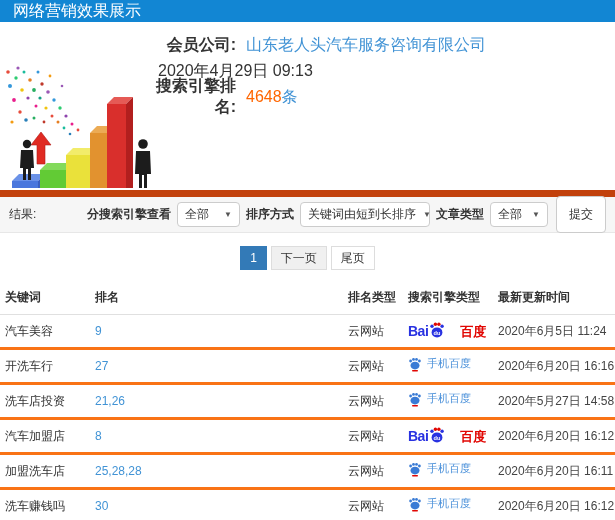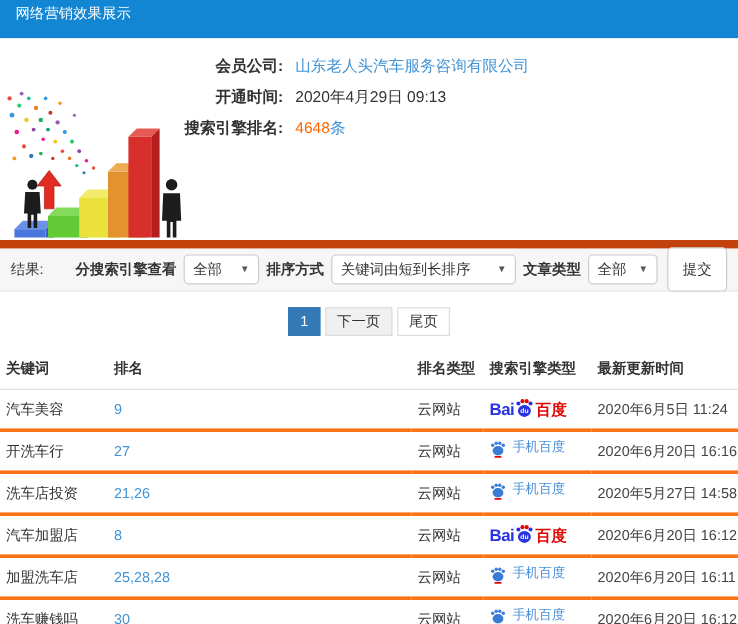--- a/index.html
+++ b/index.html
@@ -1,46 +1,46 @@
 <!DOCTYPE html>
 <html><head>
 <meta charset="utf-8">
 <style>
   * { margin:0; padding:0; box-sizing:border-box; }
   html,body { width:615px; height:520px; overflow:hidden; background:#fff;
     font-family:"Liberation Sans", sans-serif; color:#333; }
 
   
-  .titlebar { height:32px; background:#1286d3; color:#fff; font-size:12px;
+  .titlebar { height:22px; background:#1286d3; color:#fff; font-size:16px;
     line-height:22px; padding-left:13px; }
 
   
   .info-section { position:relative; height:168px; background:#fff; }
   .illustration { position:absolute; left:0; top:6px; width:160px; height:160px; }
   .info-rows { margin-left:148px; padding-top:14px; }
-  .info-row { display:flex; align-items:center; height:18px; margin-bottom:8px; font-size:13px; }
+  .info-row { display:flex; align-items:center; height:18px; margin-bottom:8px; font-size:16px; }
   .info-label { width:88px; text-align:right; font-weight:bold; color:#333; flex:0 0 88px; }
   .info-value { margin-left:10px; }
   .link-blue { color:#4193d5; text-decoration:none; cursor:pointer; }
   .count-orange { color:#ff6600; }
   .unit-blue { color:#4193d5; }
 
   
   .filter-bar { height:43px; background:#f6f6f6; border-top:7px solid #c2410c;
     border-bottom:1px solid #e7e7e7; display:flex; align-items:center;
     font-size:12px; padding:0 9px; }
   .result-label { color:#333; }
   .flt-label { font-weight:bold; color:#333; margin:0 6px; white-space:nowrap; }
   .flt-label.first { margin-left:auto; }
   .select { display:inline-flex; align-items:center; justify-content:space-between;
     height:25px; border:1px solid #ccc; border-radius:4px; background:#fff;
     padding:0 7px; cursor:pointer; white-space:nowrap; }
   .select .arrow { font-size:8px; color:#555; margin-left:7px; }
   .sel-engine { width:63px; }
-  .sel-sort { width:154px; }
+  .sel-sort { width:130px; }
   .sel-article { width:58px; }
   .submit-btn { height:37px; border:1px solid #ccc; border-radius:4px; background:#fff;
     font-size:12px; color:#333; padding:0 12px; margin-left:8px; cursor:pointer;
     font-family:inherit; }
 
   
   .pagination { display:flex; justify-content:center; align-items:center;
     margin:13px 0 10px 0; }
   .page-btn { min-width:25px; height:24px; display:flex; align-items:center;
     justify-content:center; border:1px solid #ddd; background:#fff; color:#333;
@@ -53,21 +53,21 @@
   th { text-align:left; font-weight:bold; color:#333; padding:9px 5px 8px 5px;
     border-bottom:1px solid #e0e0e0; white-space:nowrap; }
   td { padding:7px 5px; border-bottom:3px solid #f97316; color:#333;
     white-space:nowrap; overflow:hidden; vertical-align:middle; }
   td.rank { color:#4193d5; cursor:pointer; }
   td.date { color:#444; }
 
   
   .baidu-logo { display:inline-flex; align-items:center; line-height:1; }
   .bd-bai { color:#2932e1; font-weight:bold; font-size:14px; letter-spacing:-0.5px; }
-  .bd-cn { color:#e10602; font-weight:bold; font-size:13px; margin-left:1px; }
+  .bd-cn { color:#e10602; font-weight:bold; font-size:13px; margin-left:15px; }
   .baidu-logo svg { margin:0 0 2px 1px; }
 
   .mobile-engine { display:inline-flex; align-items:center; color:#4a90d9;
     font-size:11px; line-height:1;font-family:Liberation Mono, monospace; }
   .mobile-engine svg { margin-right:5px; }
 </style>
 </head>
 <body>
 
 <div class="titlebar">网络营销效果展示</div>
@@ -145,21 +145,20 @@
       <path d="M136,123 L150,123 L151,146 L147,146 L147,167 L144,167 L144,147 L142,147 L142,167 L139,167 L139,146 L135,146 Z"></path>
     </g>
   </svg>
 
   <div class="info-rows">
     <div class="info-row">
       <span class="info-label">会员公司:</span>
       <span class="info-value link-blue">山东老人头汽车服务咨询有限公司</span>
     </div>
     <div class="info-row">
-      <span class="info-label">开通时间:</span>
       <span class="info-value">2020年4月29日 09:13</span>
     </div>
     <div class="info-row">
       <span class="info-label">搜索引擎排名:</span>
       <span class="info-value"><span class="count-orange">4648</span><span class="unit-blue">条</span></span>
     </div>
   </div>
 </div>
 
 <div class="filter-bar">

